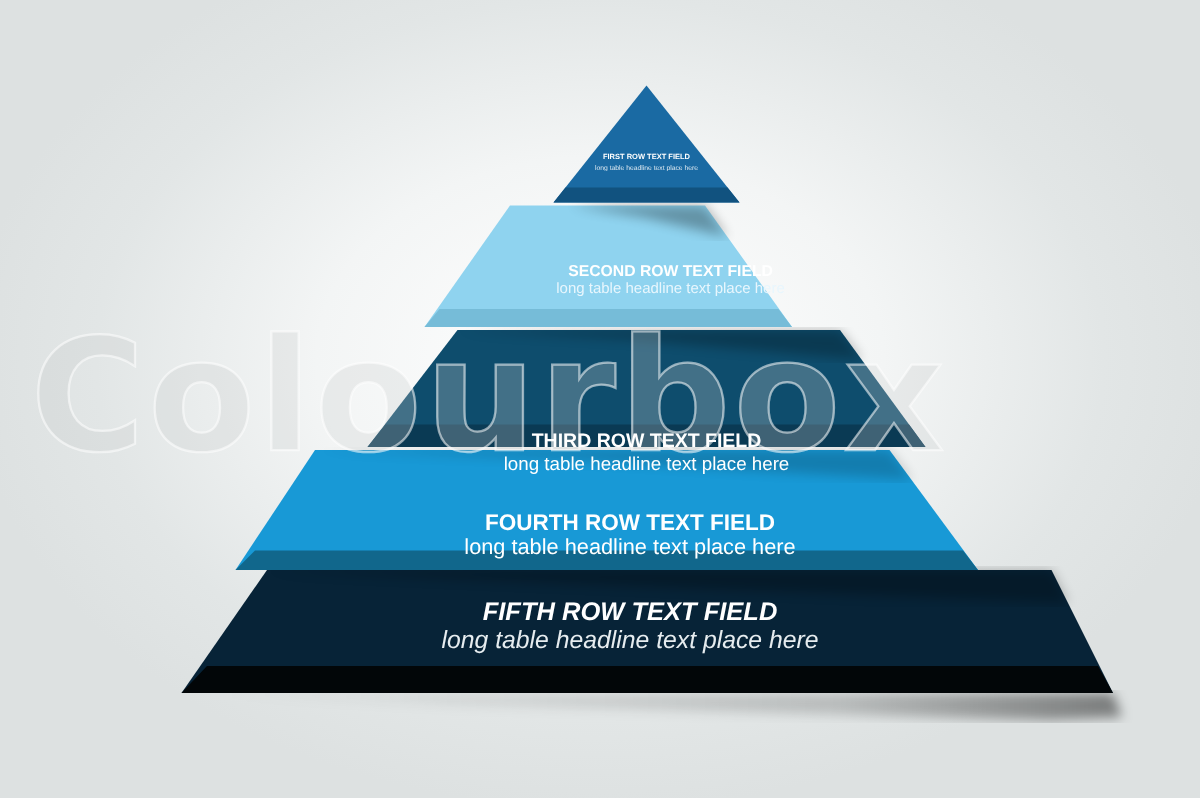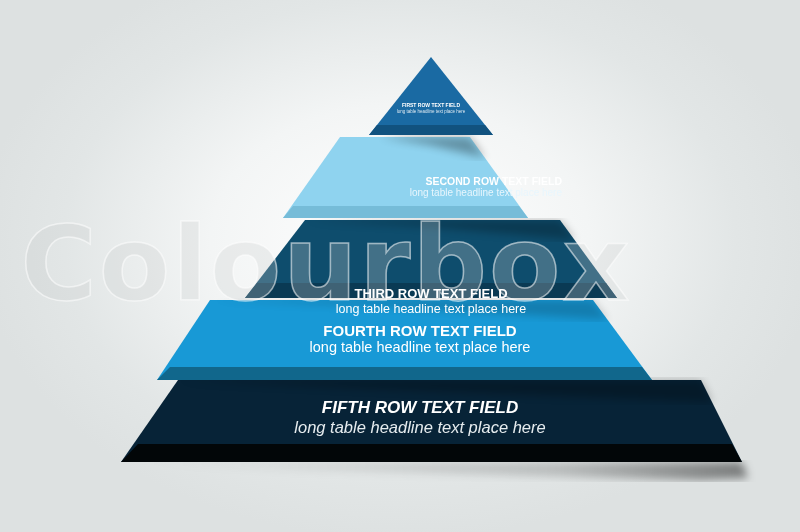--- a/index.html
+++ b/index.html
@@ -15,25 +15,25 @@
       font-family: "DejaVu Sans", sans-serif; font-size: 104px; font-weight: bold;
       letter-spacing: 2px; color: rgba(200,204,206,0.28);
       -webkit-text-stroke: 1.5px rgba(255,255,255,0.55);
       pointer-events: none; line-height: 1;
     }
     .label { position: absolute; text-align: center; color: #ffffff; line-height: 1.15; }
     .label .t { display: block; font-weight: bold; }
     .label .s { display: block; font-weight: normal; }
     .l1 { left: 371px; top: 103px; width: 120px; }
     .l1 .t { font-size: 5px; } .l1 .s { font-size: 4.5px; opacity: 0.85; }
-    .l2 { left: 300px; top: 175px; width: 262px; text-align: right; }
+    .l2 { left: 316px; top: 175px; width: 262px; }
     .l2 .t { font-size: 10.5px; } .l2 .s { font-size: 10px; color: #e8f6fd; }
     .l3 { left: 250px; top: 248px; width: 362px; margin-top: 39px; }
     .l3 .t { font-size: 13px; } .l3 .s { font-size: 12.5px; }
-    .l4 { left: 170px; top: 322px; width: 500px; }
+    .l4 { left: 170px; top: 340px; width: 500px; }
     .l4 .t { font-size: 15px; } .l4 .s { font-size: 14.5px; }
     .l5 { left: 130px; top: 398px; width: 580px; font-style: italic; }
     .l5 .t { font-size: 17px; } .l5 .s { font-size: 16.5px; color: #e6ecef; }
   </style>
 </head>
 <body>
 
 <div id="stage">
   <svg width="800" height="532" viewBox="0 0 800 532">
     <defs>

